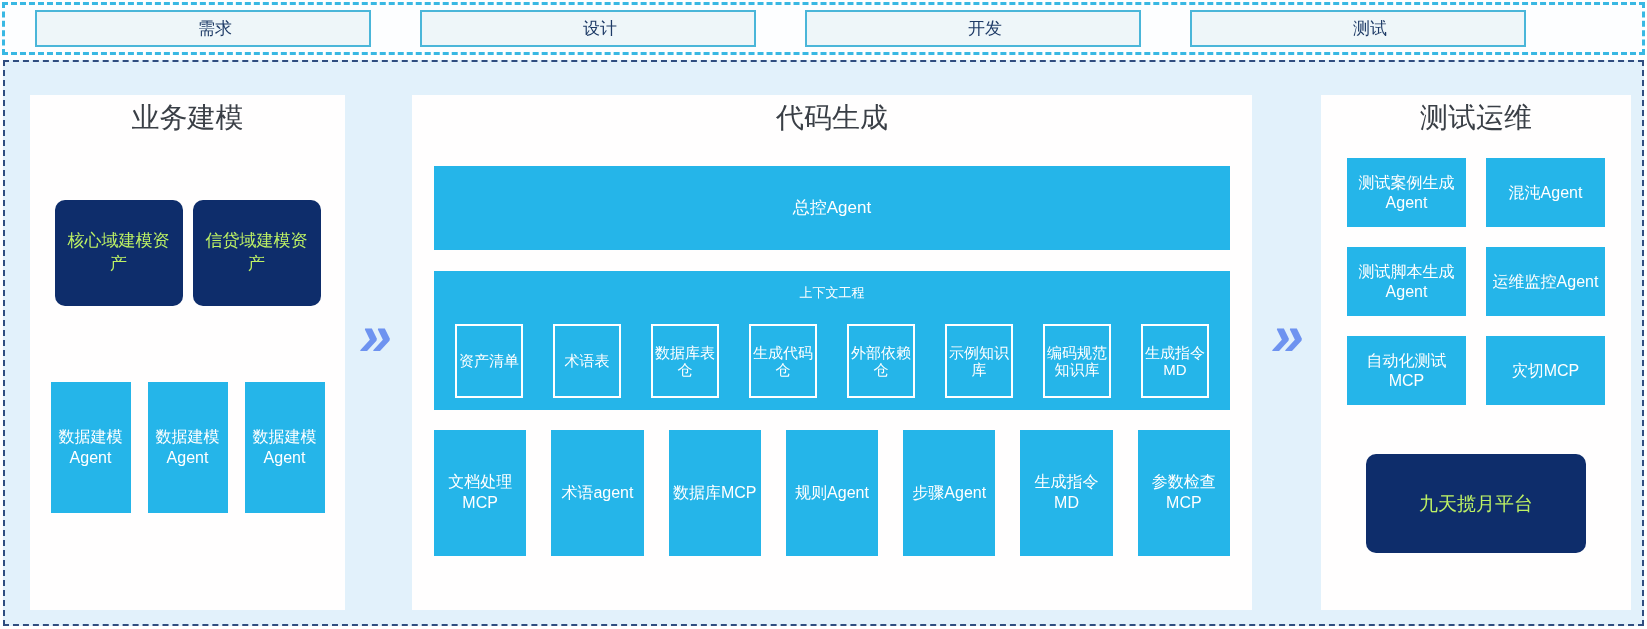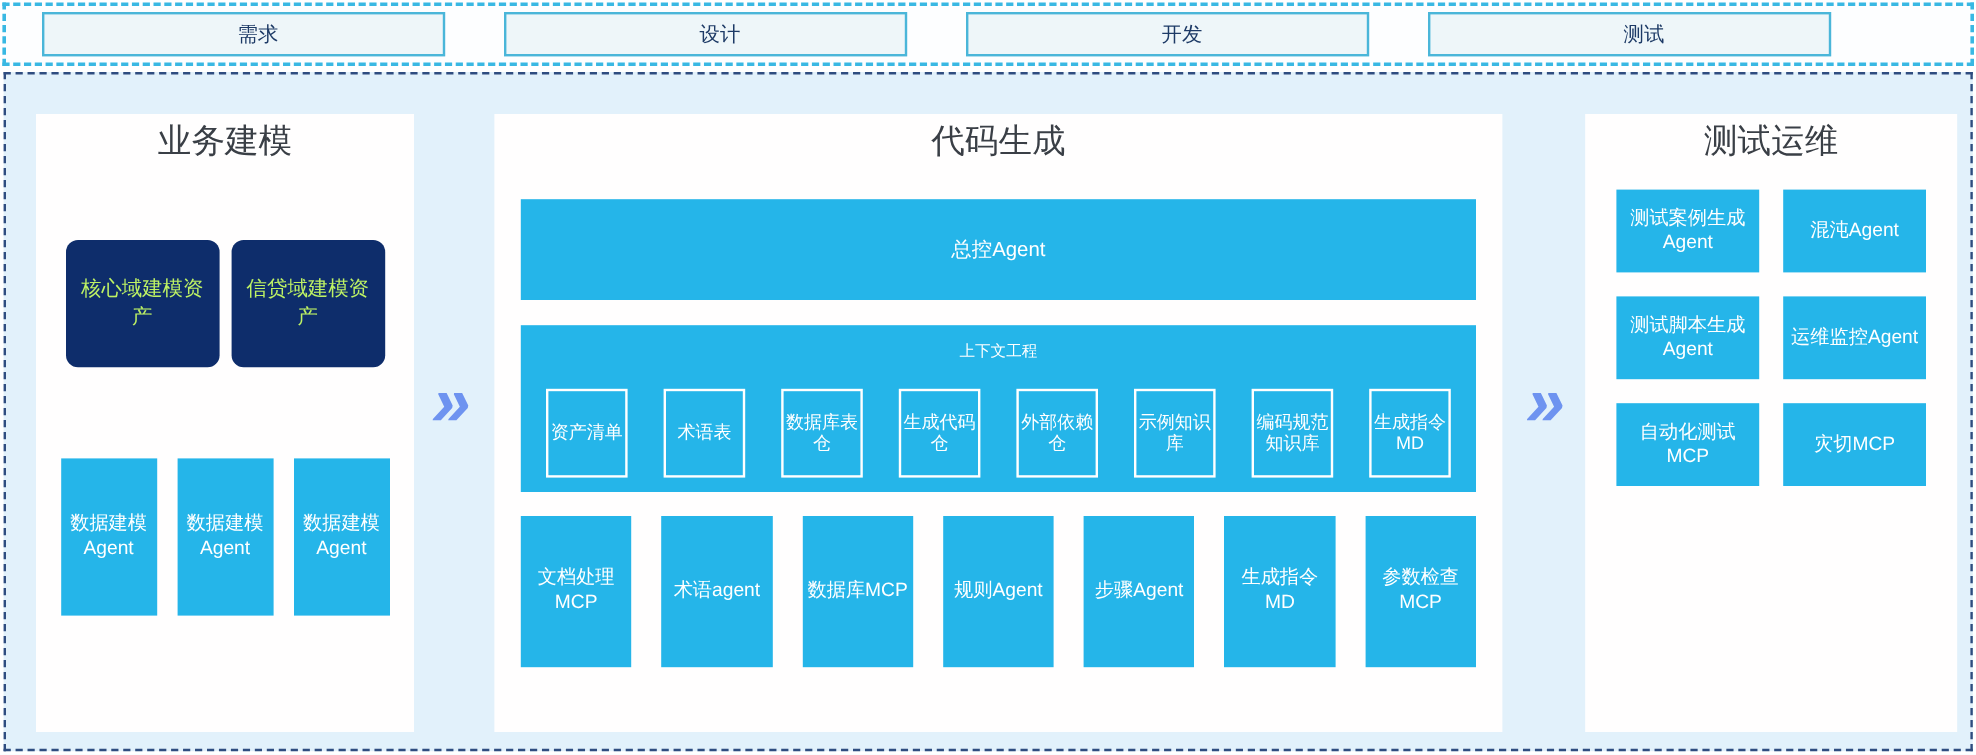--- a/index.html
+++ b/index.html
@@ -179,15 +179,16 @@
         <div class="cyan-box testops-box">混沌Agent</div>
 
         <div class="cyan-box testops-box">测试脚本生成Agent</div>
 
         <div class="cyan-box testops-box">运维监控Agent</div>
 
         <div class="cyan-box testops-box">自动化测试MCP</div>
 
         <div class="cyan-box testops-box">灾切MCP</div>
       </div>
+    <div class="navy-box platform-box">九天揽月平台</div>
   </section>
 
 </div>
 
 </body></html>

